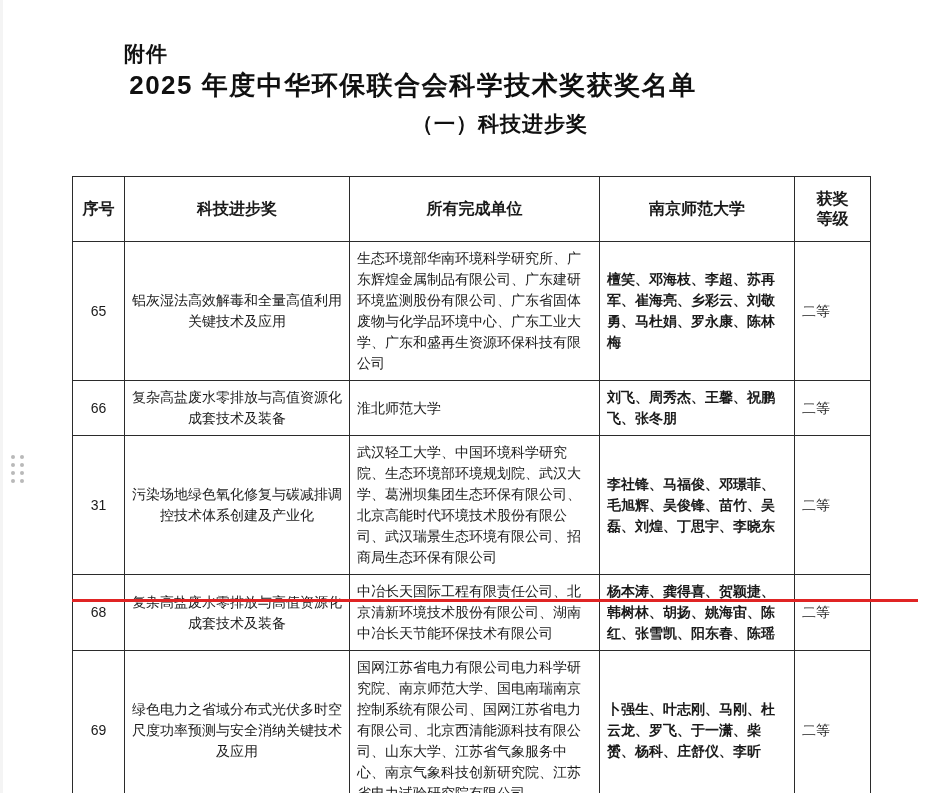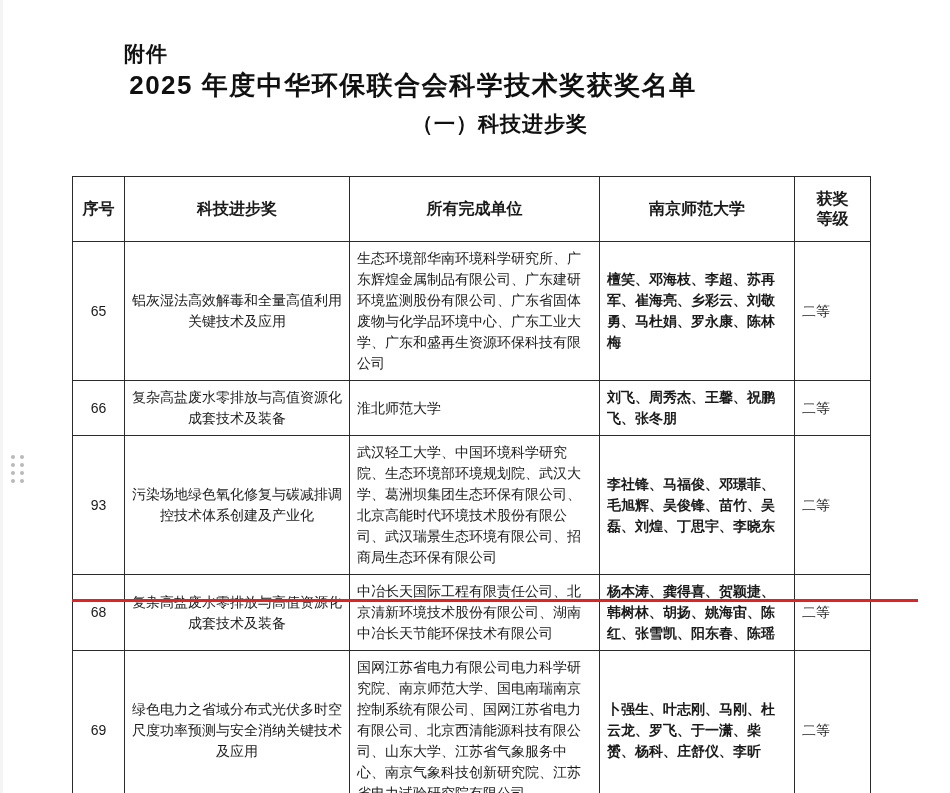--- a/index.html
+++ b/index.html
@@ -197,21 +197,21 @@
         <td class="cell-level">二等</td>
       </tr>
       <tr>
         <td class="cell-no">66</td>
         <td class="cell-name">复杂高盐废水零排放与高值资源化成套技术及装备</td>
         <td class="cell-units">淮北师范大学</td>
         <td class="cell-people">刘飞、周秀杰、王馨、祝鹏飞、张冬朋</td>
         <td class="cell-level">二等</td>
       </tr>
       <tr>
-        <td class="cell-no">93</td>
+        <td class="cell-no">31</td>
         <td class="cell-name">污染场地绿色氧化修复与碳减排调控技术体系创建及产业化</td>
         <td class="cell-units">武汉轻工大学、中国环境科学研究院、生态环境部环境规划院、武汉大学、葛洲坝集团生态环保有限公司、北京高能时代环境技术股份有限公司、武汉瑞景生态环境有限公司、招商局生态环保有限公司</td>
         <td class="cell-people">李社锋、马福俊、邓璟菲、毛旭辉、吴俊锋、苗竹、吴磊、刘煌、丁思宇、李晓东</td>
         <td class="cell-level">二等</td>
       </tr>
       <tr>
         <td class="cell-no">68</td>
         <td class="cell-name">复杂高盐废水零排放与高值资源化成套技术及装备</td>
         <td class="cell-units">中冶长天国际工程有限责任公司、北京清新环境技术股份有限公司、湖南中冶长天节能环保技术有限公司</td>
         <td class="cell-people">杨本涛、龚得喜、贺颖捷、韩树林、胡扬、姚海宙、陈红、张雪凯、阳东春、陈瑶</td>

